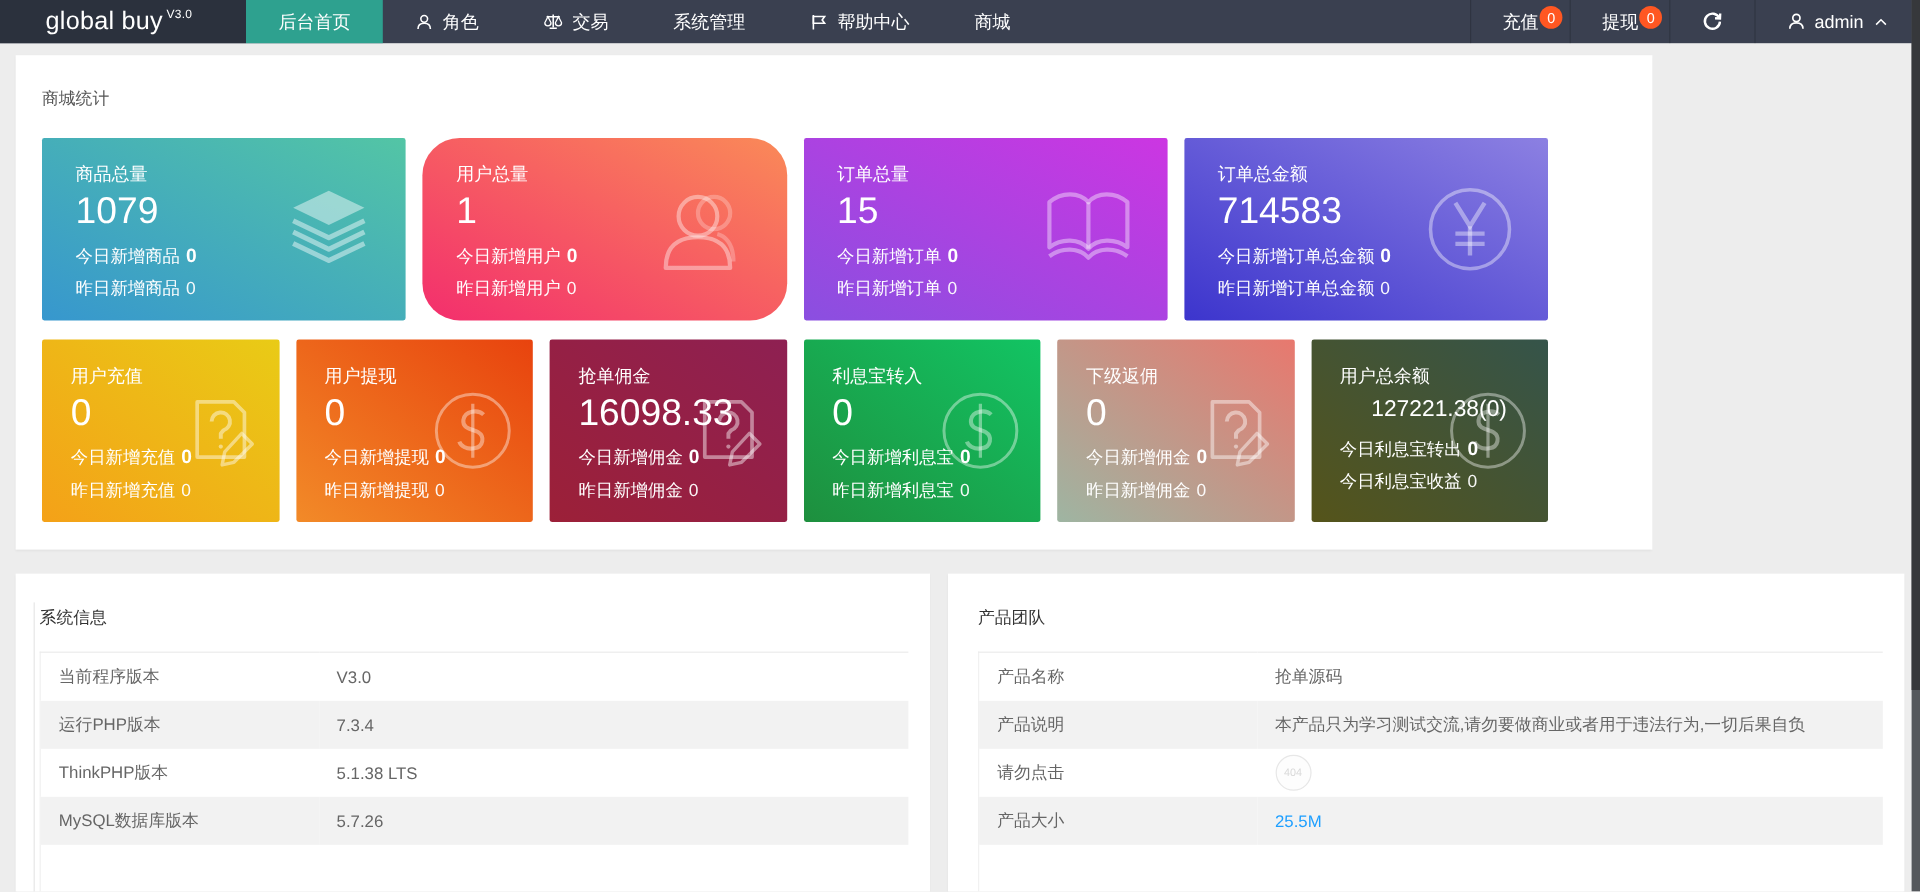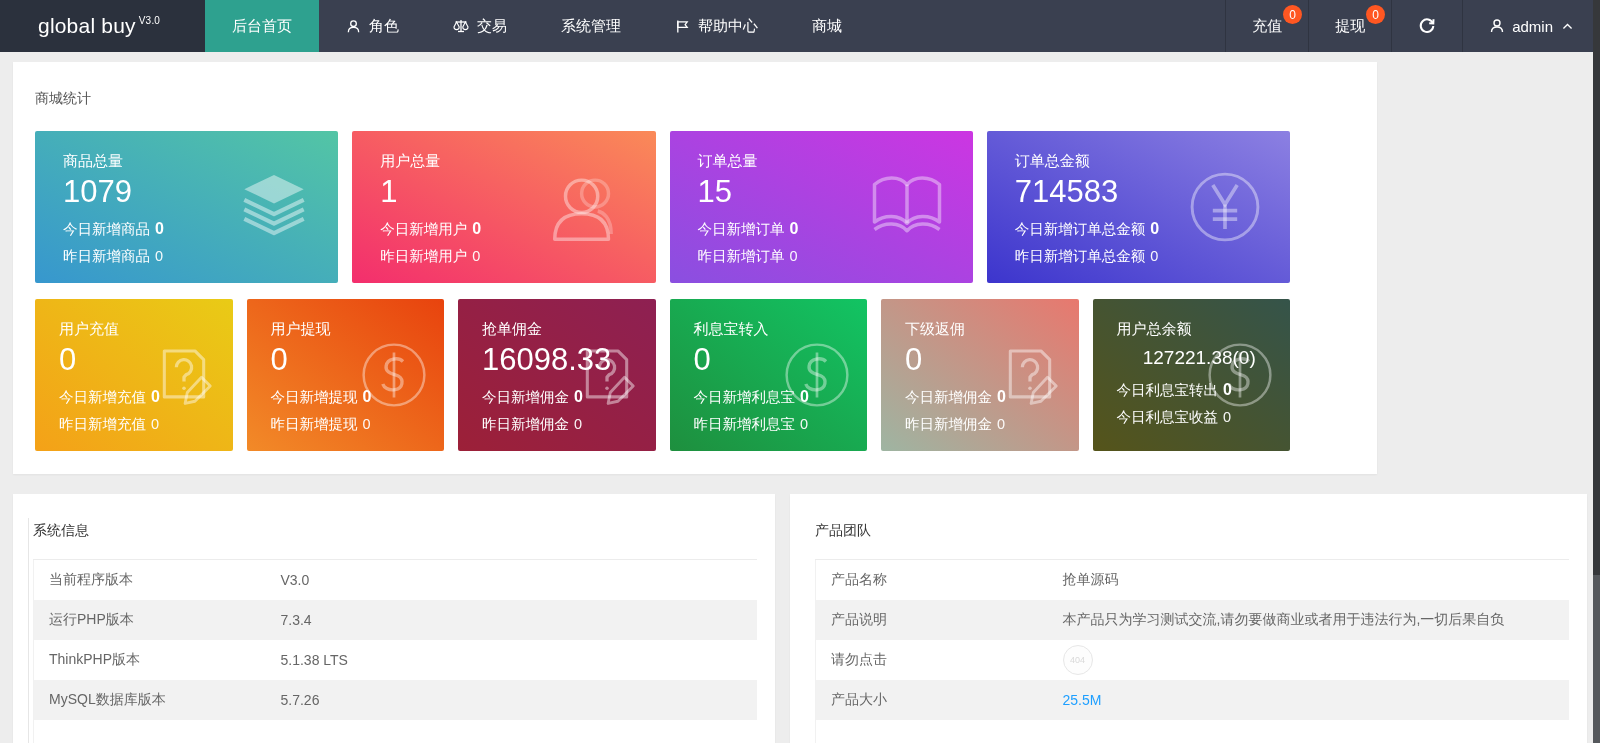--- a/index.html
+++ b/index.html
@@ -4,21 +4,21 @@
 <style>
   * { box-sizing: border-box; }
   html,body { margin:0; padding:0; }
   body {
     width:1600px; height:743px; overflow:hidden;
     background:#ededed;
     font-family:"Liberation Sans","DejaVu Sans",sans-serif;
     position:relative;
   }
   
-  .navbar { height:52px; background:#3a4050; display:flex; align-items:stretch; color:#fff; }
+  .navbar { height:36px; background:#3a4050; display:flex; align-items:stretch; color:#fff; }
   .logo { width:205px; background:#2b313d; display:flex; align-items:center; padding-left:38px; font-size:21px; color:#fff; letter-spacing:.2px; white-space:nowrap; }
   .logo sup { font-size:10px; margin-left:3px; transform:translateY(-6px); }
   .nav-items { display:flex; align-items:stretch; }
   .nav-item { display:flex; align-items:center; padding:0 27px; font-size:15px; color:#fff; cursor:pointer; white-space:nowrap; }
   .nav-item.active { background:#2ea18f; }
   .nav-item svg { margin-right:8px; }
   .nav-right { margin-left:auto; display:flex; align-items:stretch; }
   .nav-right .r-item { position:relative; display:flex; align-items:center; padding:0 26px; font-size:15px; border-left:1px solid rgba(0,0,0,.18); cursor:pointer; white-space:nowrap;text-align:right; }
   .badge { position:absolute; top:5px; right:6px; min-width:19px; height:19px; padding:0 4px; border-radius:10px; background:#ff5722; color:#fff; font-size:12px; display:flex; align-items:center; justify-content:center; line-height:1; }
   .admin-name { margin:0 8px 0 7px; }
@@ -143,21 +143,21 @@
       <div class="stat-line"><span>今日新增商品</span><b>0</b></div>
       <div class="stat-line"><span>昨日新增商品</span><span class="reg">0</span></div>
       <svg class="card-icon" width="76" height="76" viewBox="0 0 64 64" fill="none" stroke="rgba(255,255,255,0.45)" stroke-width="3.5" stroke-linejoin="round">
           <polygon points="32,5 57,17 32,29 7,17" fill="rgba(255,255,255,0.45)" stroke="none"></polygon>
           <polyline points="7,26 32,38 57,26"></polyline>
           <polyline points="7,34 32,46 57,34"></polyline>
           <polyline points="7,42 32,54 57,42"></polyline>
         </svg>
     </div>
 
-    <div class="stat-card" style="background: linear-gradient(to right top, rgb(243, 46, 109), rgb(250, 138, 88));">
+    <div class="stat-card" style="background: linear-gradient(to right top, rgb(243, 46, 109), rgb(250, 138, 88)); border-radius: 31px;">
       <div class="c-title">用户总量</div>
       <div class="c-value">1</div>
       <div class="stat-line"><span>今日新增用户</span><b>0</b></div>
       <div class="stat-line"><span>昨日新增用户</span><span class="reg">0</span></div>
       <svg class="card-icon" width="86" height="86" viewBox="0 0 64 64" fill="none" stroke="rgba(255,255,255,0.4)" stroke-width="2.6">
           <circle cx="38" cy="22" r="10" stroke="rgba(255,255,255,0.25)"></circle>
           <path d="M50 52 C50 40 44 36 40 35" stroke="rgba(255,255,255,0.25)"></path>
           <circle cx="28" cy="24" r="12"></circle>
           <path d="M8 56 C8 42 16 37 28 37 C40 37 48 42 48 56 Z" stroke-linejoin="round"></path>
         </svg>

